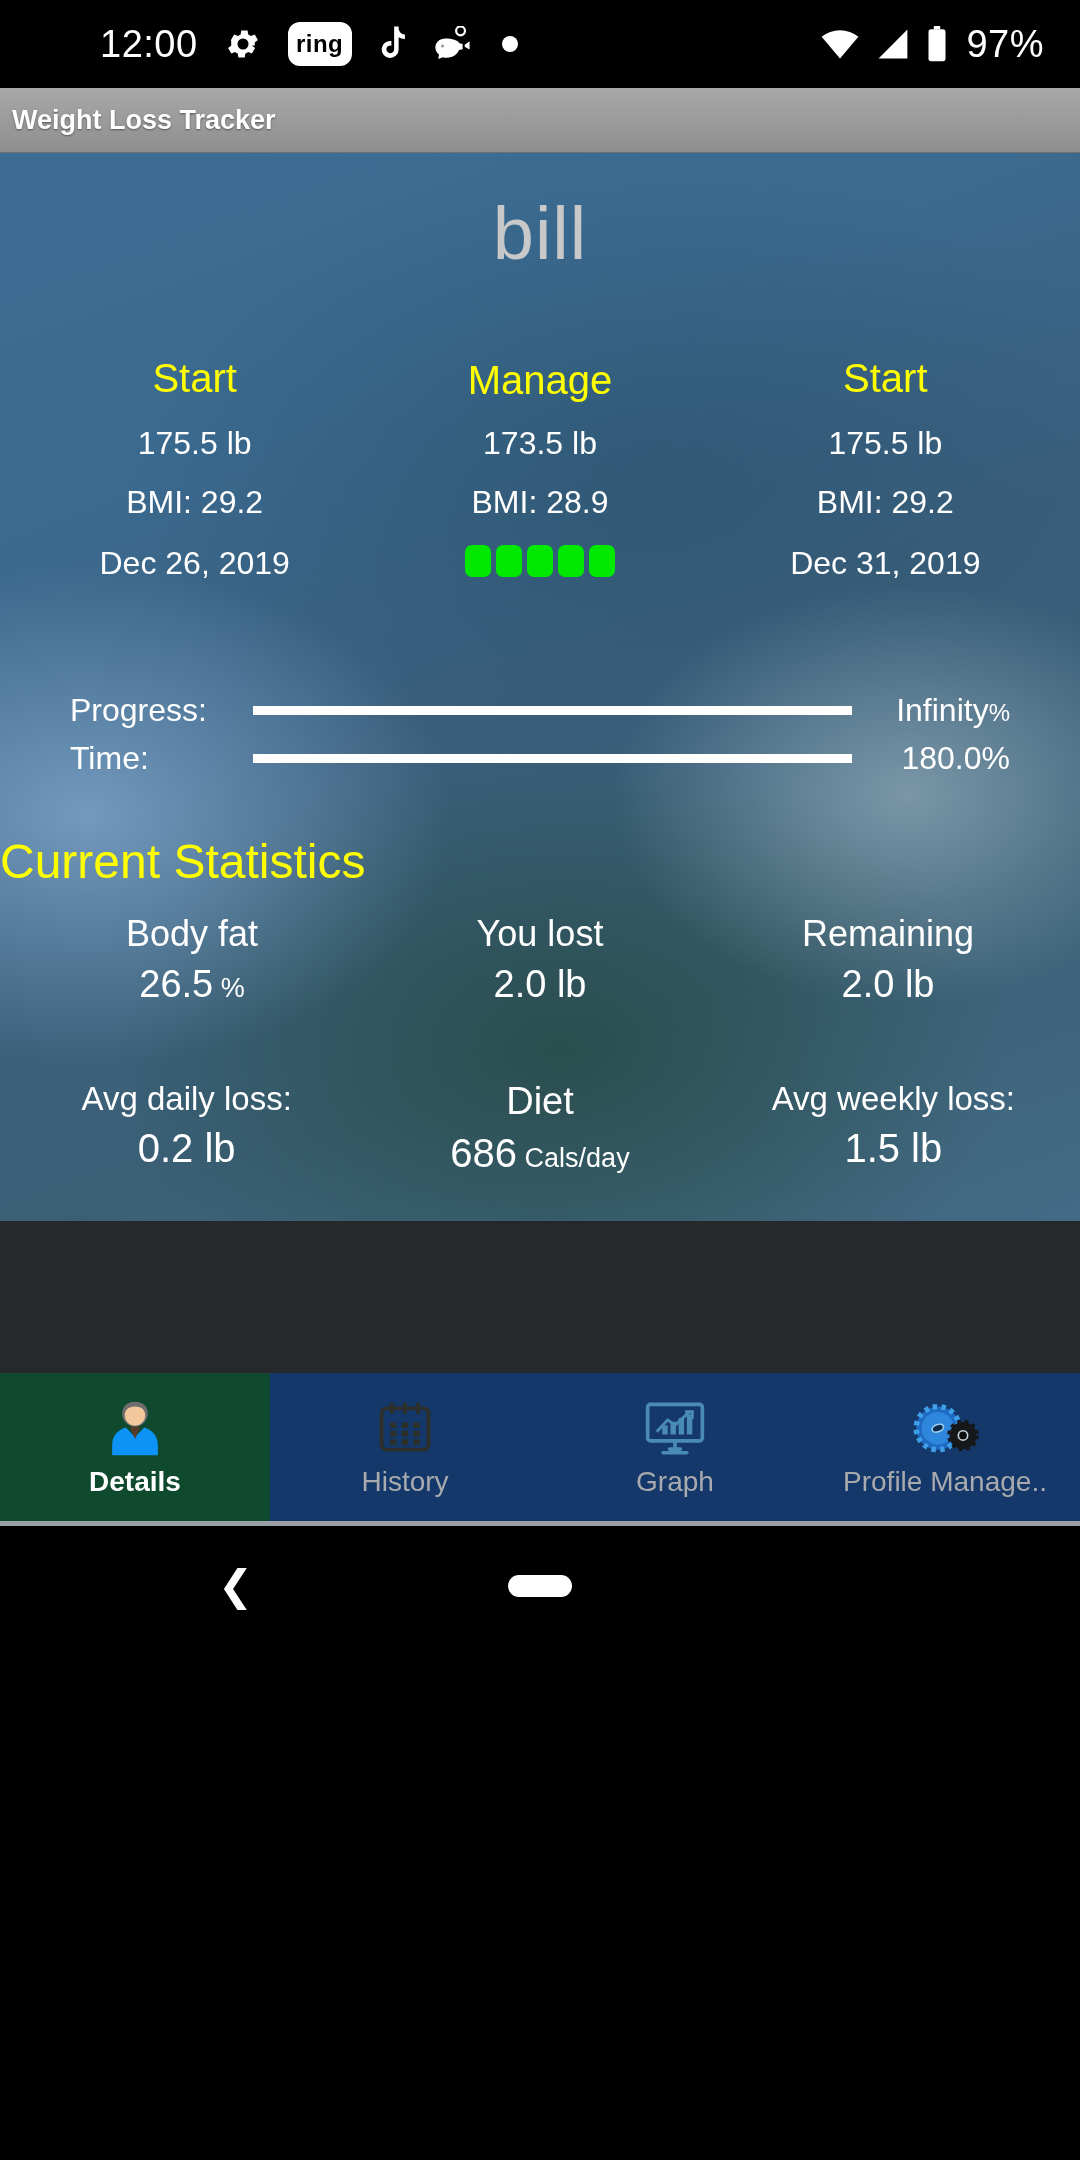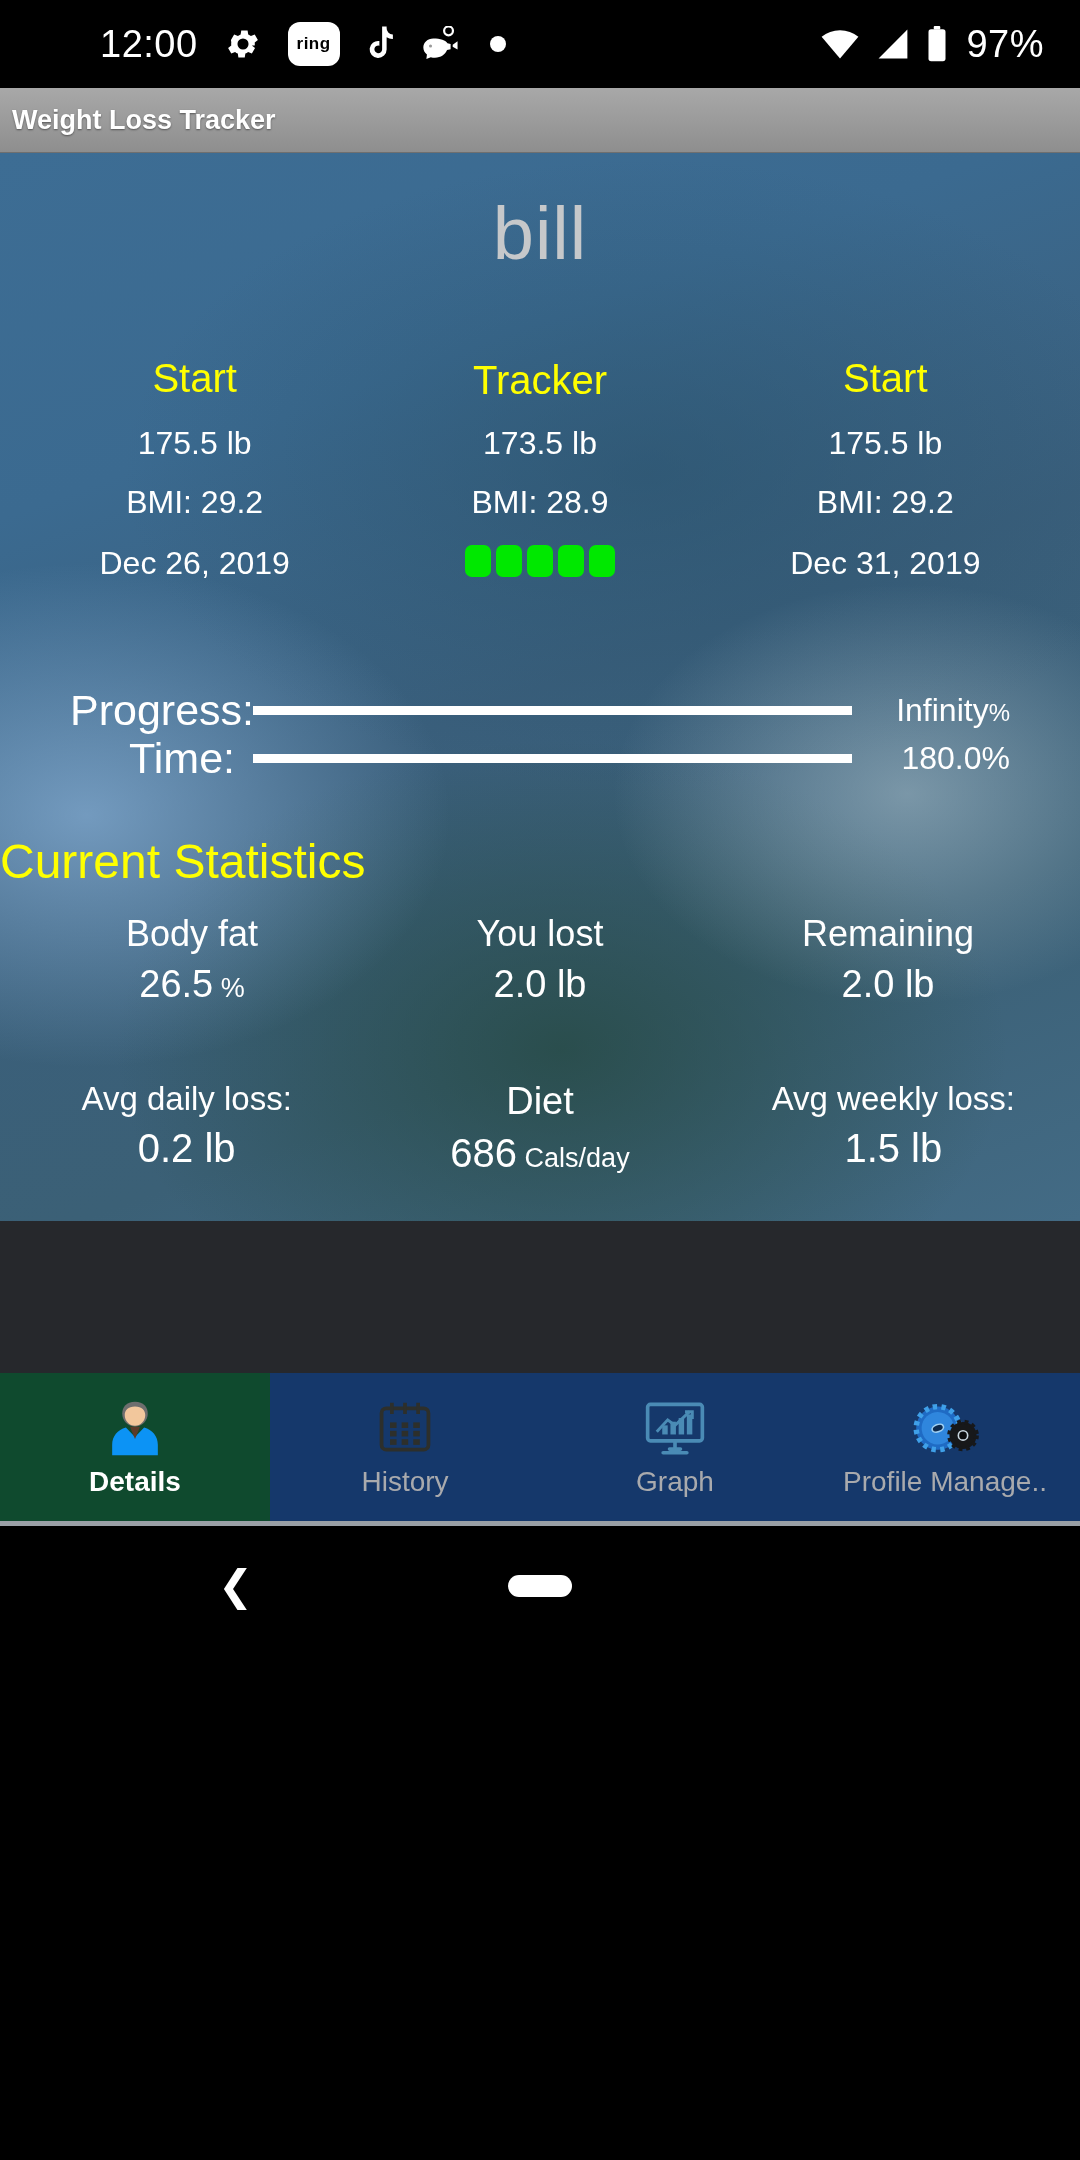--- a/index.html
+++ b/index.html
@@ -10,22 +10,22 @@
   .statusbar{
     height:88px; background:#000; color:#fff;
     display:flex; align-items:center; padding:0 22px;
     font-size:36px; letter-spacing:.5px;
   }
   .sb-left{ display:flex; align-items:center; gap:26px; margin-left:78px;}
   .sb-right{ display:flex; align-items:center; gap:14px; margin-left:auto; margin-right:14px;}
   .sb-time{font-size:38px; font-weight:400;}
   .ic{ display:inline-flex; align-items:center; justify-content:center; }
   .ring-badge{
-    width:52px;height:44px;background:#fff;border-radius:12px;color:#000;
-    font-size:17px;font-weight:700;display:flex;align-items:center;justify-content:center;
+    width:64px;height:44px;background:#fff;border-radius:12px;color:#000;
+    font-size:24px;font-weight:700;display:flex;align-items:center;justify-content:center;
     font-family:"Liberation Sans",sans-serif;
   }
   .dot-ic{ width:16px;height:16px;border-radius:50%;background:#fff; }
   .batt-pct{font-size:38px;margin-left:4px;}
 
   
   .titlebar{
     height:65px; background:linear-gradient(180deg,#a8a8a8 0%,#9a9a9a 55%,#8e8e8e 100%);
     display:flex; align-items:center; padding-left:12px;
     color:#fff; font-size:27px; font-weight:700;
@@ -58,21 +58,21 @@
   .col-val{ color:#ffffff; font-size:32px; margin-top:24px; }
   .col-bmi{ color:#ffffff; font-size:32px; margin-top:22px; }
   .col-date{ color:#ffffff; font-size:32px; margin-top:24px; }
 
   .pips{ display:flex; justify-content:center; gap:5px; margin-top:24px; }
   .pip{ width:26px; height:32px; background:#00e800; border-radius:7px; }
 
   
   .bars{ margin-top:104px; padding:0 70px; }
   .bar-row{ display:flex; align-items:center; height:48px; }
-  .bar-label{ color:#fff; font-size:43px; width:165px; text-align:right; }
+  .bar-label{ color:#fff; font-size:32px; width:165px; }
   .bar-track{ flex:1; margin:0 18px; display:flex; align-items:center; }
   .bar-fill{ height:9px; background:#ffffff; width:100%; }
   .bar-pct{ color:#fff; font-size:32px; width:140px; text-align:right; white-space:nowrap; }
   .pct-small{ font-size:24px; }
 
   
   .stats-title{
     text-align:left; color:#ffff00; font-size:48px; margin-top:52px; font-weight:400;
   }
   .stat-row{ display:flex; padding:0 18px; margin-top:24px; }
@@ -167,21 +167,21 @@
     <div class="cols">
 
       <div class="col">
         <div class="col-head">Start</div>
         <div class="col-val">175.5 lb</div>
         <div class="col-bmi">BMI: 29.2</div>
         <div class="col-date">Dec 26, 2019</div>
       </div>
 
       <div class="col">
-        <div class="col-head current">Tracker</div>
+        <div class="col-head current">Manage</div>
         <div class="col-val">173.5 lb</div>
         <div class="col-bmi">BMI: 28.9</div>
         <div class="pips" id="pips">
             <div class="pip" style="background: rgb(0, 232, 0);"></div>
             <div class="pip" style="background: rgb(0, 232, 0);"></div>
             <div class="pip" style="background: rgb(0, 232, 0);"></div>
             <div class="pip" style="background: rgb(0, 232, 0);"></div>
             <div class="pip" style="background: rgb(0, 232, 0);"></div>
           </div>
       </div>

